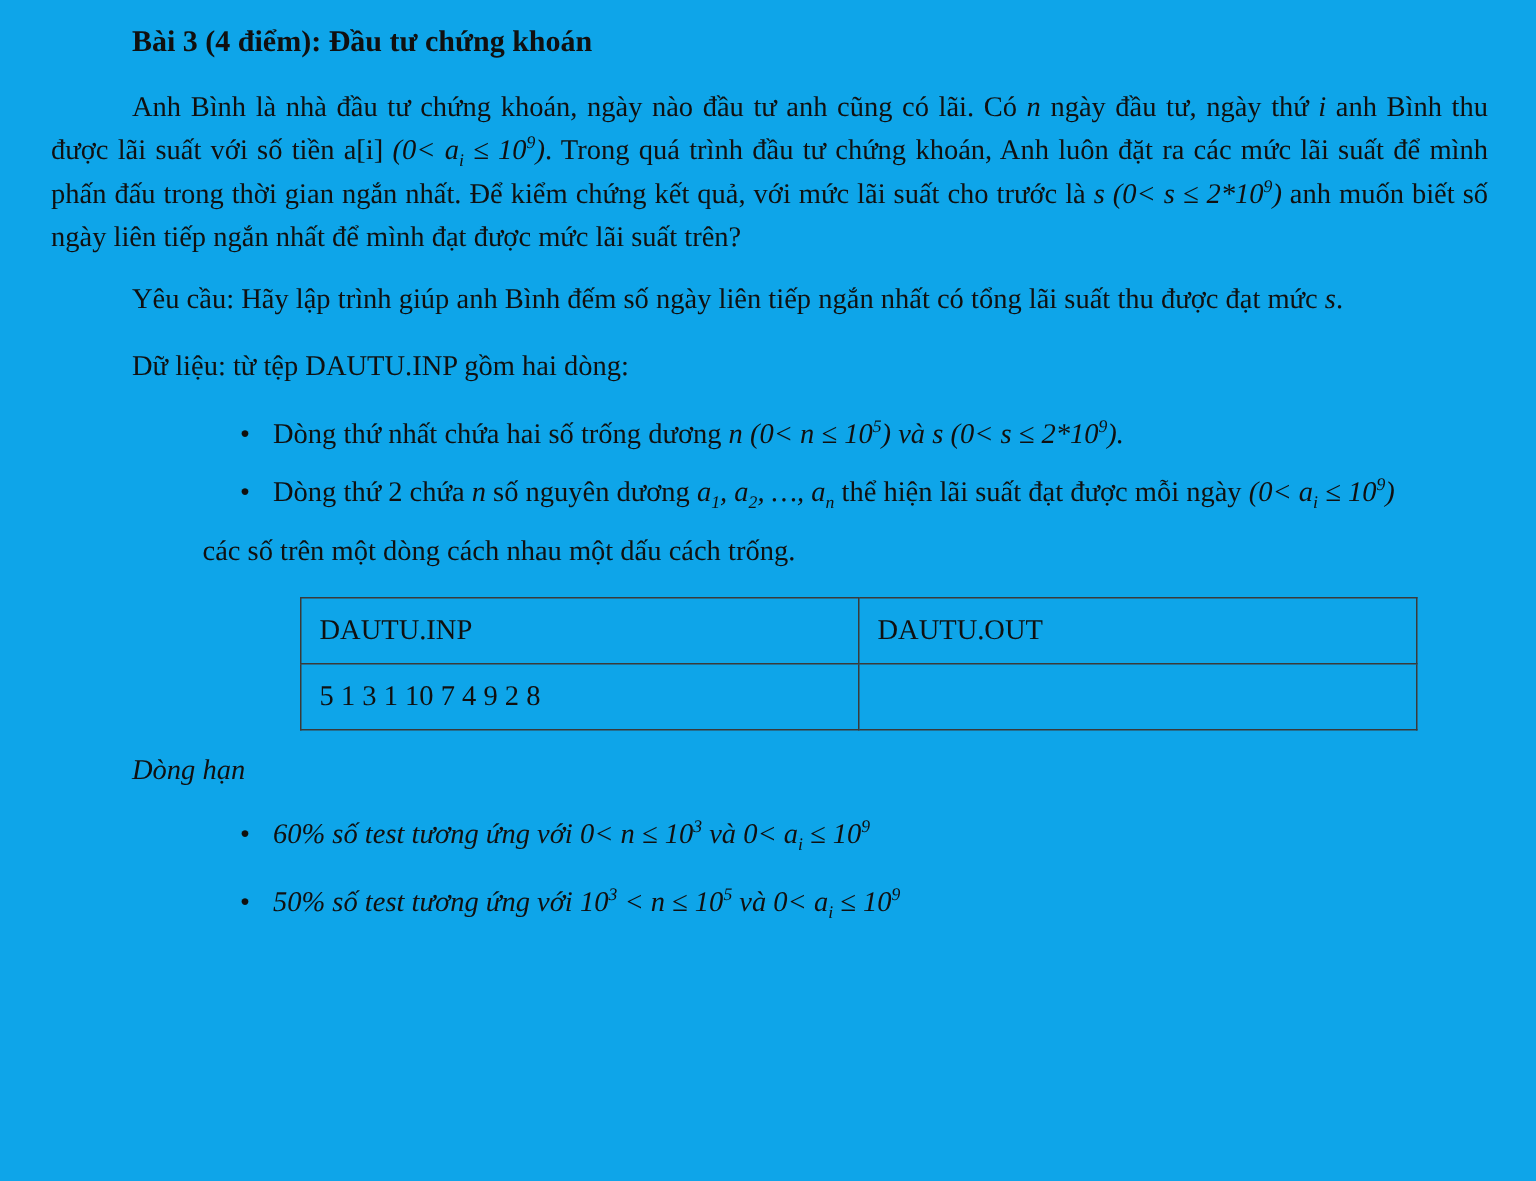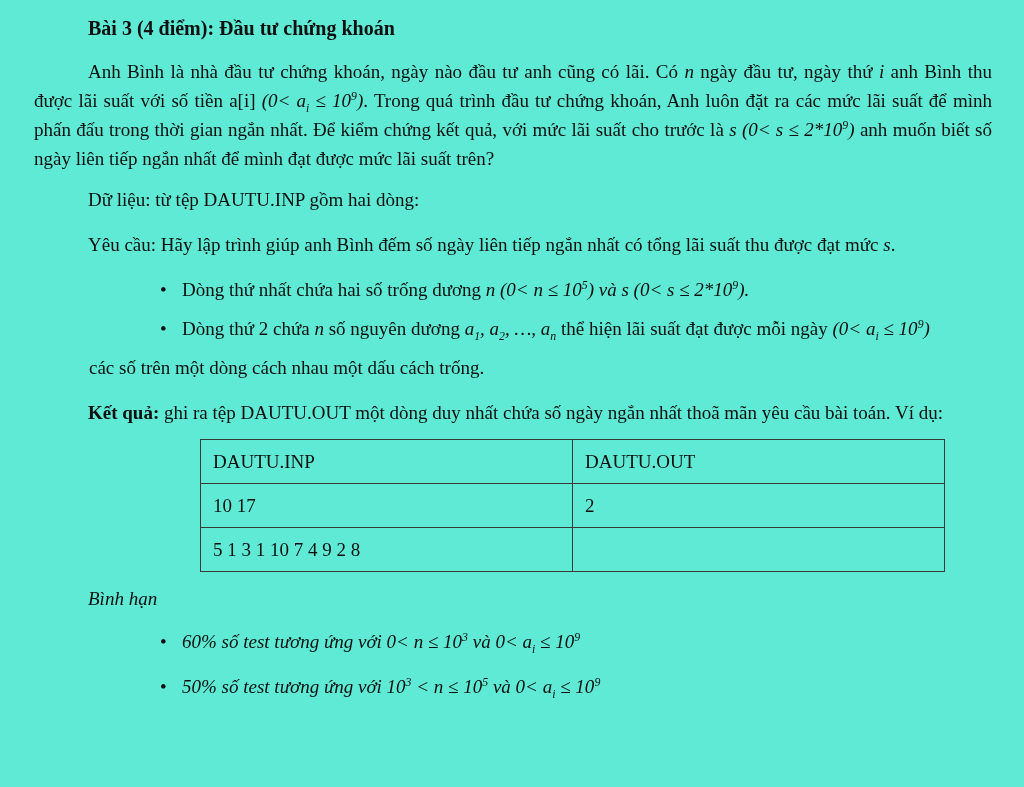--- a/index.html
+++ b/index.html
@@ -7,21 +7,21 @@
   body {
     width: 1024px;
     height: 787px;
     overflow: hidden;
     font-family: "Liberation Serif", "DejaVu Serif", serif;
     color: #101010;
   }
   .page {
     width: 1024px;
     height: 787px;
-    background: #5eead4;
+    background: #0ea5e9;
     padding: 14px 32px 0 34px;
     font-size: 19px;
     line-height: 29px;
   }
   .b { font-weight: bold; }
   .i { font-style: italic; }
   sup, sub { font-size: 0.62em; line-height: 0; }
   .title {
     font-size: 20px;
     padding-left: 54px;
@@ -41,21 +41,21 @@
   .bullet .dot {
     width: 22px;
     flex: 0 0 22px;
   }
   .bullet .bullet-text {
     flex: 1;
     text-align: justify;
     padding-right: 6px;
   }
   .note {
-    margin-left: 55px;
+    margin-left: 101px;
     margin-bottom: 16px;
   }
   .ex {
     border-collapse: collapse;
     margin: 2px 0 12px 166px;
     width: 622px;
     table-layout: fixed;
   }
   .ex td {
     border: 1.5px solid #3a3a3a;
@@ -73,56 +73,51 @@
 </style>
 </head>
 <body>
 
 <div class="page">
 
   <div class="title"><span class="b">Bài 3 (4 điểm): Đầu tư chứng khoán</span></div>
 
   <p class="para"><span>Anh Bình là nhà đầu tư chứng khoán, ngày nào đầu tư anh cũng có lãi. Có </span><span class="i">n</span><span> ngày đầu tư, ngày thứ </span><span class="i">i</span><span> anh Bình thu được lãi suất với số tiền a[i] </span><span class="i">(0&lt; a</span><sub class="i">i</sub><span class="i"> ≤ 10</span><sup class="i">9</sup><span class="i">)</span><span>. Trong quá trình đầu tư chứng khoán, Anh luôn đặt ra các mức lãi suất để mình phấn đấu trong thời gian ngắn nhất. Để kiểm chứng kết quả, với mức lãi suất cho trước là </span><span class="i">s (0&lt; s ≤ 2*10</span><sup class="i">9</sup><span class="i">)</span><span> anh muốn biết số ngày liên tiếp ngắn nhất để mình đạt được mức lãi suất trên?</span></p>
 
+  <p class="para sp"><span>Yêu cầu: Hãy lập trình giúp anh Bình đếm số ngày liên tiếp ngắn nhất có tổng lãi suất thu được đạt mức </span><span class="i">s</span><span>.</span></p>
+
   <p class="para sp"><span>Dữ liệu: từ tệp DAUTU.INP gồm hai dòng:</span></p>
-
-  <p class="para sp"><span>Yêu cầu: Hãy lập trình giúp anh Bình đếm số ngày liên tiếp ngắn nhất có tổng lãi suất thu được đạt mức </span><span class="i">s</span><span>.</span></p>
 
   <div class="bullet">
     <span class="dot">•</span>
     <span class="bullet-text"><span>Dòng thứ nhất chứa hai số trống dương </span><span class="i">n (0&lt; n ≤ 10</span><sup class="i">5</sup><span class="i">) và s (0&lt; s ≤ 2*10</span><sup class="i">9</sup><span class="i">).</span></span>
   </div>
 
   <div class="bullet">
     <span class="dot">•</span>
     <span class="bullet-text"><span>Dòng thứ 2 chứa </span><span class="i">n</span><span> số nguyên dương </span><span class="i">a</span><sub class="i">1</sub><span class="i">, </span><span class="i">a</span><sub class="i">2</sub><span class="i">, …, </span><span class="i">a</span><sub class="i">n</sub><span> thể hiện lãi suất đạt được mỗi ngày </span><span class="i">(0&lt; a</span><sub class="i">i</sub><span class="i"> ≤ 10</span><sup class="i">9</sup><span class="i">)</span></span>
   </div>
 
   <p class="note"><span>các số trên một dòng cách nhau một dấu cách trống.</span></p>
 
-  <p class="para"><span class="b">Kết quả:</span><span> ghi ra tệp DAUTU.OUT một dòng duy nhất chứa số ngày ngắn nhất thoã mãn yêu cầu bài toán. Ví dụ:</span></p>
 
   <table class="ex">
     <tbody>
       <tr>
         <td>DAUTU.INP</td>
         <td>DAUTU.OUT</td>
       </tr>
       <tr>
-        <td>10 17</td>
-        <td>2</td>
-      </tr>
-      <tr>
         <td>5 1 3 1 10 7 4 9 2 8</td>
         <td></td>
       </tr>
     </tbody>
   </table>
 
-  <p class="limits-title"><span class="i">Bình hạn</span></p>
+  <p class="limits-title"><span class="i">Dòng hạn</span></p>
 
   <div class="bullet limit">
     <span class="dot">•</span>
     <span class="bullet-text"><span class="i">60% số test tương ứng với 0&lt; n ≤ 10</span><sup class="i">3</sup><span class="i"> và 0&lt; a</span><sub class="i">i</sub><span class="i"> ≤ 10</span><sup class="i">9</sup></span>
   </div>
 
   <div class="bullet limit">
     <span class="dot">•</span>
     <span class="bullet-text"><span class="i">50% số test tương ứng với 10</span><sup class="i">3</sup><span class="i"> &lt; n ≤ 10</span><sup class="i">5</sup><span class="i"> và 0&lt; a</span><sub class="i">i</sub><span class="i"> ≤ 10</span><sup class="i">9</sup></span>
   </div>

